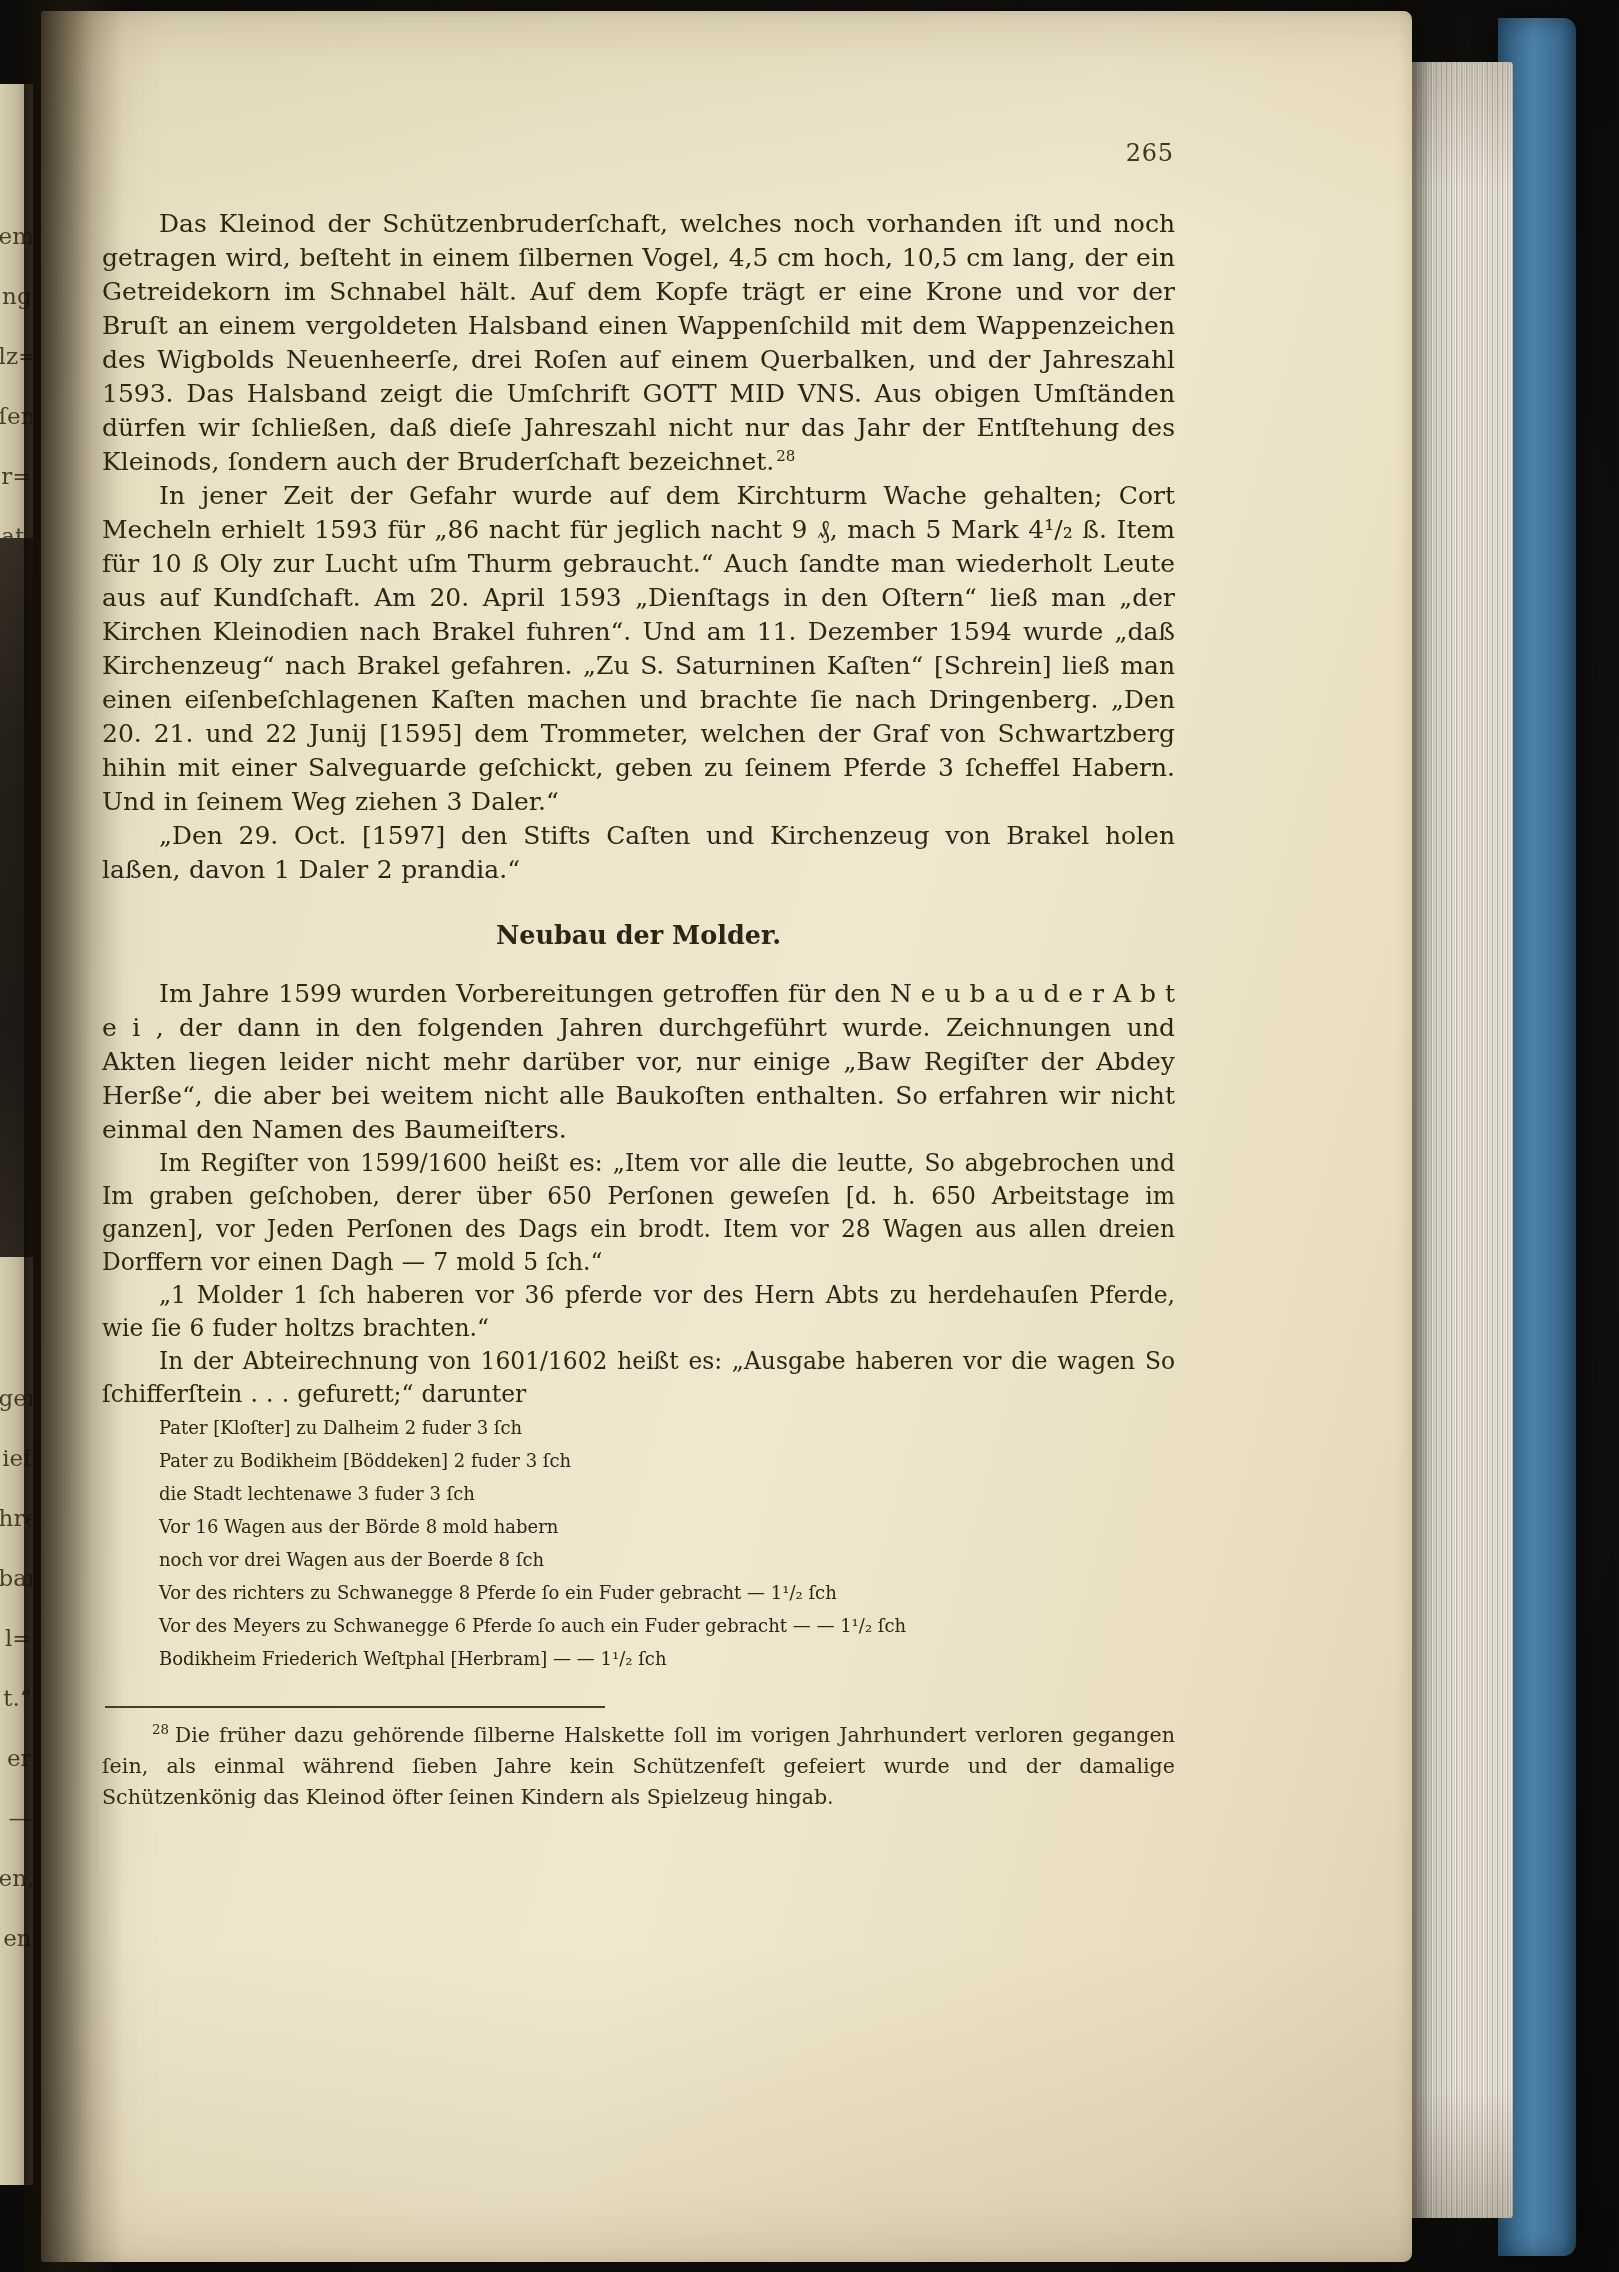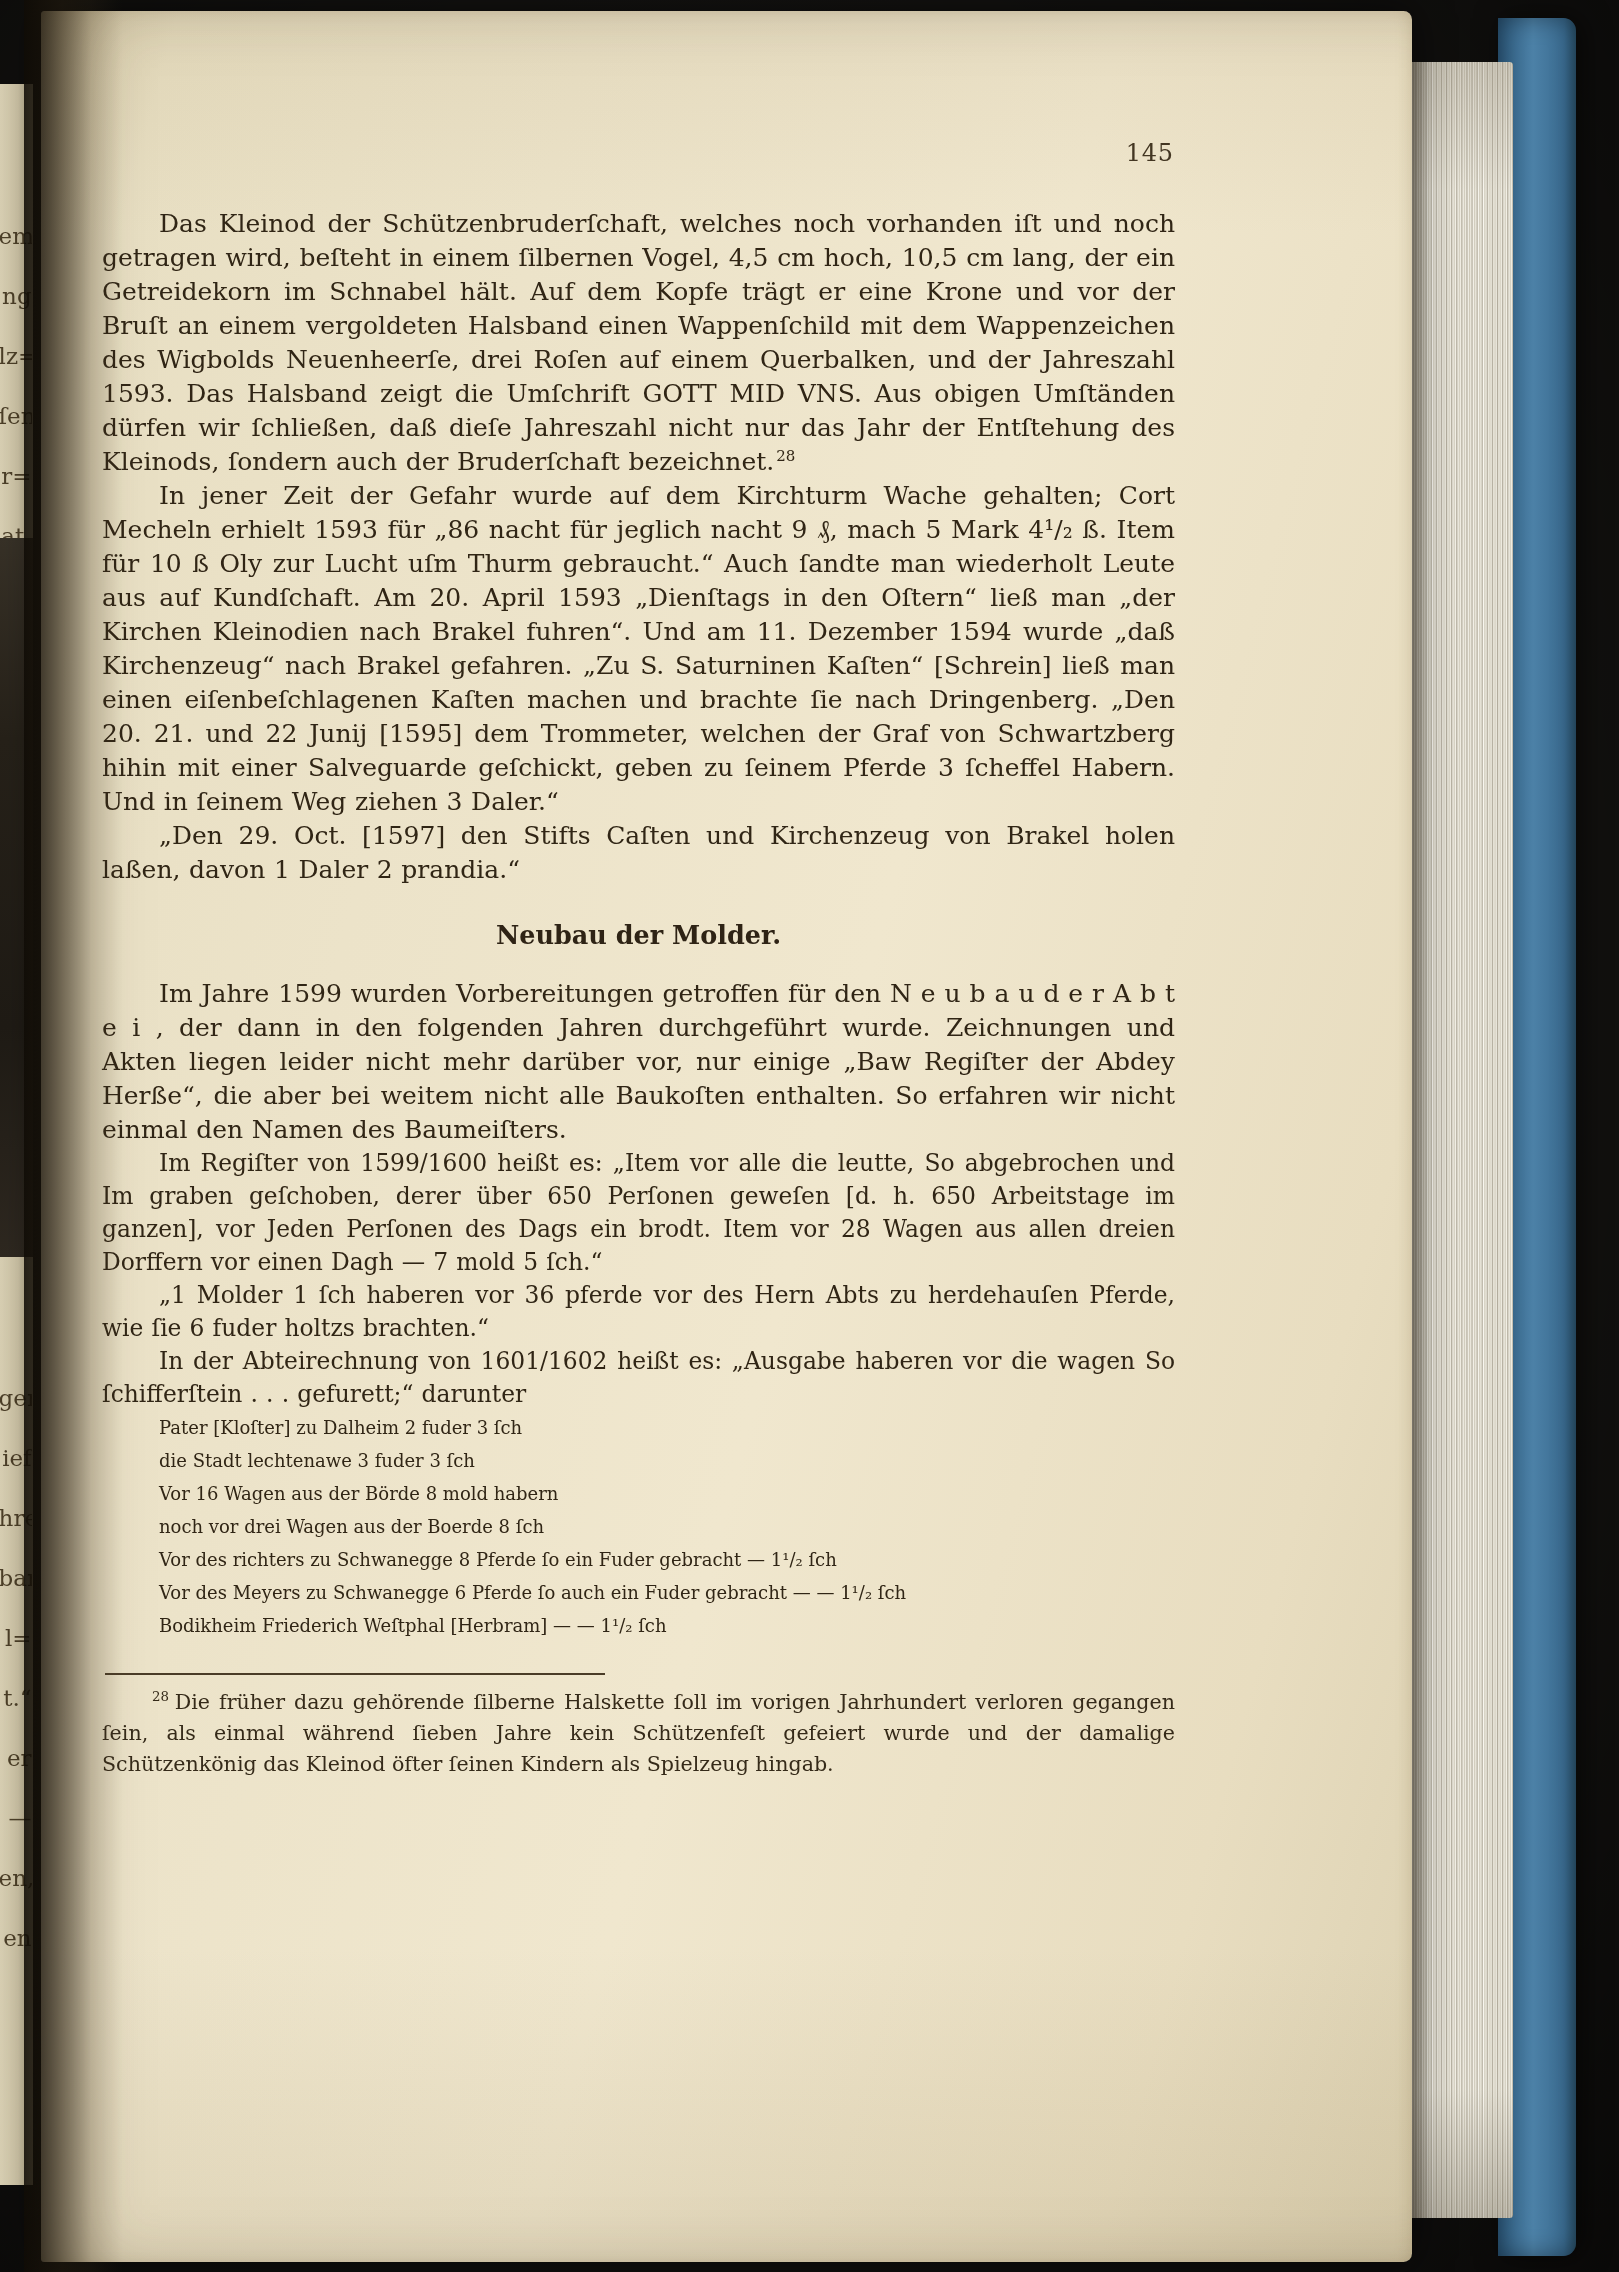--- a/index.html
+++ b/index.html
@@ -131,40 +131,41 @@
       <div class="frag">er</div>
       <div class="frag">—</div>
       <div class="frag">en,</div>
       <div class="frag">en</div>
     </div>
   </div>
 
   <div class="page">
     <div class="page-inner">
 
-      <div class="page-number">145</div>
+      <div class="page-number">265</div>
 
       <p class="para"><span>Das Kleinod der Schützenbruderſchaft, welches noch vorhanden iſt und noch getragen wird, beſteht in einem ſilbernen Vogel, 4,5 cm hoch, 10,5 cm lang, der ein Getreidekorn im Schnabel hält. Auf dem Kopfe trägt er eine Krone und vor der Bruſt an einem vergoldeten Halsband einen Wappenſchild mit dem Wappenzeichen des Wigbolds Neuenheerſe, drei Roſen auf einem Querbalken, und der Jahreszahl 1593. Das Halsband zeigt die Umſchrift GOTT MID VNS. Aus obigen Umſtänden dürfen wir ſchließen, daß dieſe Jahreszahl nicht nur das Jahr der Entſtehung des Kleinods, ſondern auch der Bruderſchaft bezeichnet.</span><sup>28</sup></p>
 
       <p class="para">In jener Zeit der Gefahr wurde auf dem Kirchturm Wache gehalten; Cort Mecheln erhielt 1593 für „86 nacht für jeglich nacht 9 ₰, mach 5 Mark 4¹/₂ ß. Item für 10 ß Oly zur Lucht uſm Thurm gebraucht.“ Auch ſandte man wiederholt Leute aus auf Kundſchaft. Am 20. April 1593 „Dienſtags in den Oſtern“ ließ man „der Kirchen Kleinodien nach Brakel fuhren“. Und am 11. Dezember 1594 wurde „daß Kirchenzeug“ nach Brakel gefahren. „Zu S. Saturninen Kaſten“ [Schrein] ließ man einen eiſenbeſchlagenen Kaſten machen und brachte ſie nach Dringenberg. „Den 20. 21. und 22 Junij [1595] dem Trommeter, welchen der Graf von Schwartzberg hihin mit einer Salveguarde geſchickt, geben zu ſeinem Pferde 3 ſcheffel Habern. Und in ſeinem Weg ziehen 3 Daler.“</p>
 
       <p class="para">„Den 29. Oct. [1597] den Stifts Caſten und Kirchenzeug von Brakel holen laßen, davon 1 Daler 2 prandia.“</p>
 
       <h3 class="section-heading">Neubau der Molder.</h3>
 
       <p class="para">Im Jahre 1599 wurden Vorbereitungen getroffen für den N e u b a u   d e r   A b t e i , der dann in den folgenden Jahren durchgeführt wurde. Zeichnungen und Akten liegen leider nicht mehr darüber vor, nur einige „Baw Regiſter der Abdey Herße“, die aber bei weitem nicht alle Baukoſten enthalten. So erfahren wir nicht einmal den Namen des Baumeiſters.</p>
 
       <p class="para register">Im Regiſter von 1599/1600 heißt es: „Item vor alle die leutte, So abgebrochen und Im graben geſchoben, derer über 650 Perſonen geweſen [d. h. 650 Arbeitstage im ganzen], vor Jeden Perſonen des Dags ein brodt. Item vor 28 Wagen aus allen dreien Dorffern vor einen Dagh — 7 mold 5 ſch.“</p>
 
       <p class="para register">„1 Molder 1 ſch haberen vor 36 pferde vor des Hern Abts zu herdehauſen Pferde, wie ſie 6 fuder holtzs brachten.“</p>
 
       <p class="para register">In der Abteirechnung von 1601/1602 heißt es: „Ausgabe haberen vor die wagen So ſchifferſtein . . . gefurett;“ darunter</p>
 
       <div class="register-list">
         <p class="list-item">Pater [Kloſter] zu Dalheim 2 fuder 3 ſch</p>
+        <p class="list-item">Pater zu Bodikheim [Böddeken] 2 fuder 3 ſch</p>
         <p class="list-item">die Stadt lechtenawe 3 fuder 3 ſch</p>
         <p class="list-item">Vor 16 Wagen aus der Börde 8 mold habern</p>
         <p class="list-item">noch vor drei Wagen aus der Boerde 8 ſch</p>
         <p class="list-item">Vor des richters zu Schwanegge 8 Pferde ſo ein Fuder gebracht — 1¹/₂ ſch</p>
         <p class="list-item">Vor des Meyers zu Schwanegge 6 Pferde ſo auch ein Fuder gebracht — — 1¹/₂ ſch</p>
         <p class="list-item">Bodikheim Friederich Weſtphal [Herbram] — — 1¹/₂ ſch</p>
       </div>
 
       <div class="footnote-rule"></div>
 

